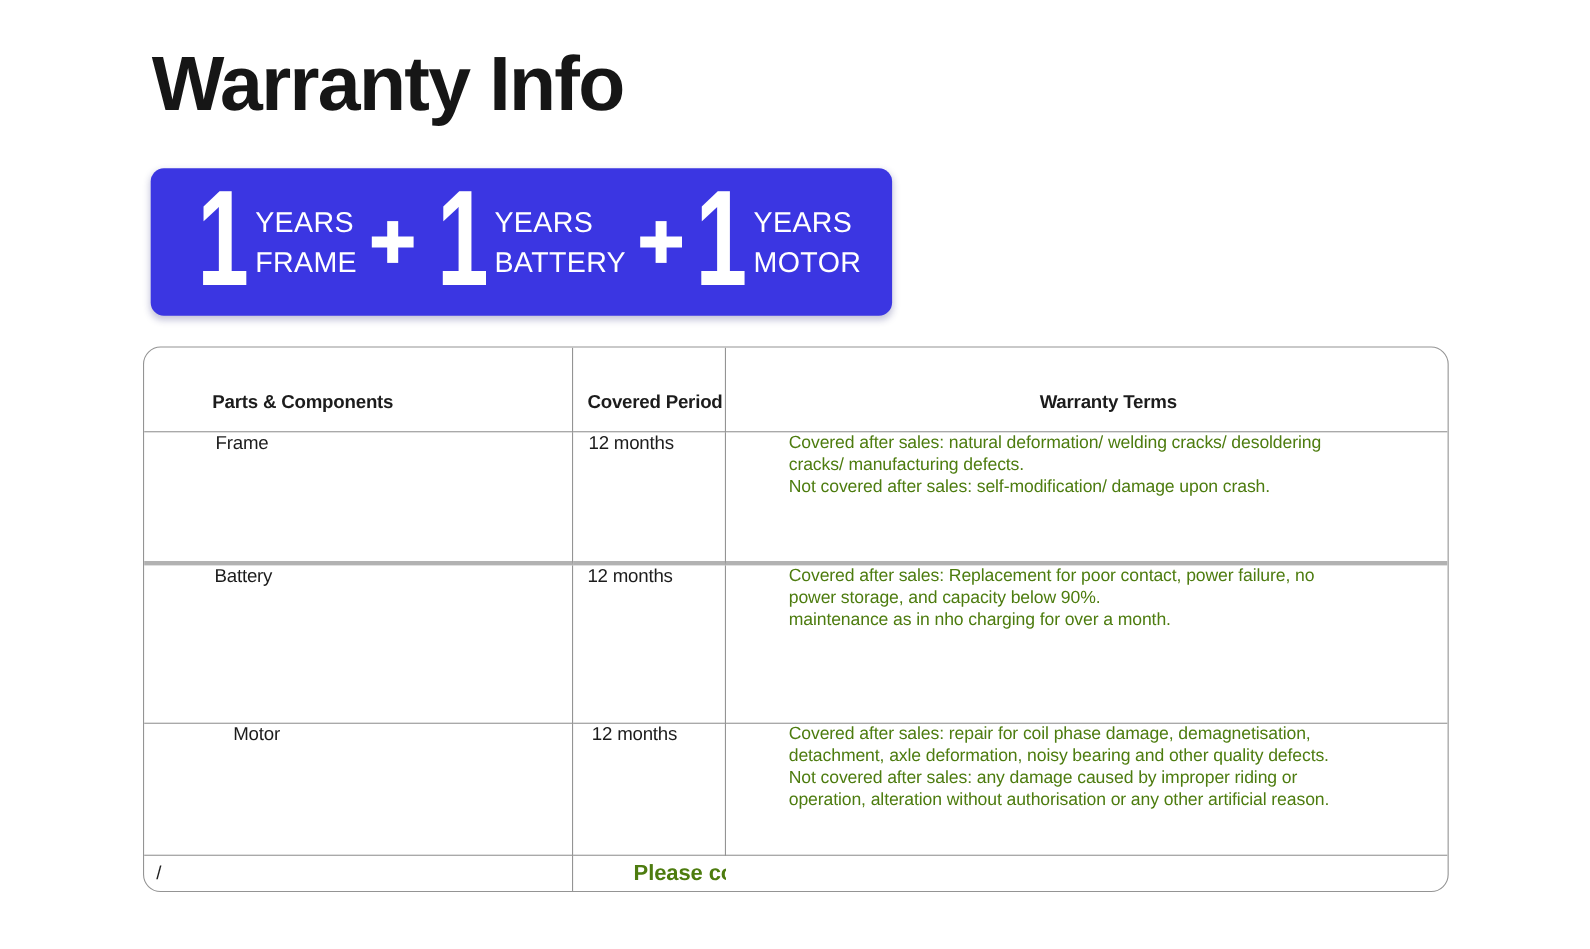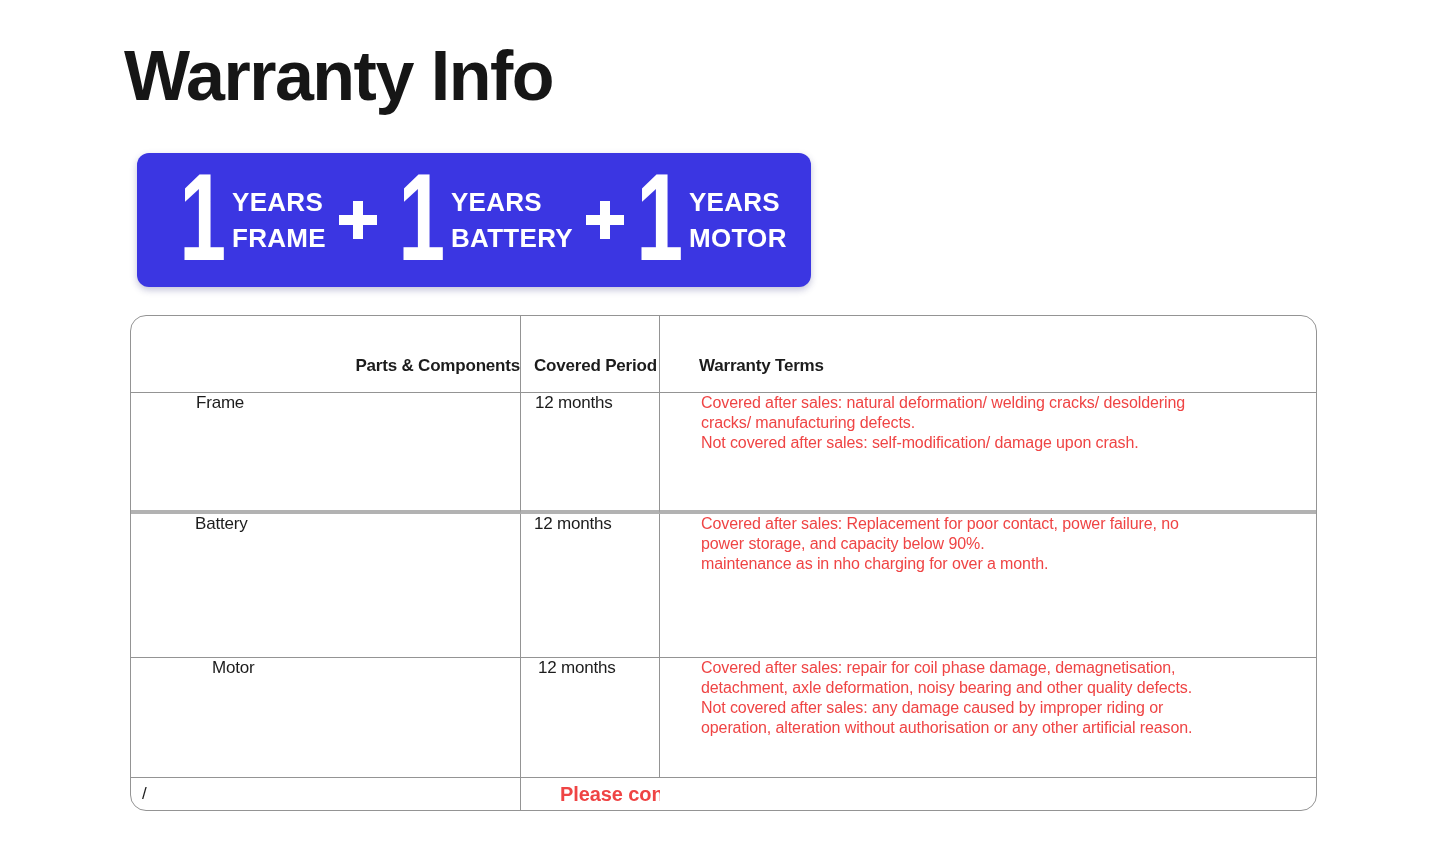--- a/index.html
+++ b/index.html
@@ -8,21 +8,21 @@
     background: #ffffff;
     font-family: "Liberation Sans", sans-serif;
     overflow: hidden;
     position: relative;
   }
   .page { position: absolute; inset: 0; }
 
   
   .page-title {
     position: absolute;
-    left: 124px; top: 36px;
+    left: 138px; top: 36px;
     font-size: 70px;
     font-weight: bold;
     letter-spacing: -1.5px;
     color: #161616;
   }
 
   
   .banner {
     position: absolute;
     left: 137px; top: 153px;
@@ -44,21 +44,21 @@
     text-align: center;
     transform: scaleX(0.68);
     transform-origin: center center;
     margin-top: -6px;
   }
   .stack {
     display: flex;
     flex-direction: column;
     margin-left: 9px;
     font-size: 26px;
-    font-weight: bold;
+    font-weight: normal;
     letter-spacing: 0.3px;
     line-height: 1.4;
   }
   .plus {
     position: relative;
     width: 38px; height: 38px;
     margin: 0 13px;
     flex: 0 0 auto;
   }
   .plus::before, .plus::after {
@@ -89,23 +89,23 @@
   .hrow  { border-bottom: 1px solid #949494; }
   .r1    { border-bottom: 4px solid #b2b2b2; }
   .r2, .r3 { border-bottom: 1px solid #949494; }
 
   .hcell {
     font-size: 17px;
     font-weight: bold;
     letter-spacing: -0.2px;
     padding-top: 40px;
   }
-  .h1 { padding-left: 62px; text-align: right; }
+  .h1 { padding-left: 62px; }
   .h2 { padding-left: 13px; }
-  .h3 { padding-left: 39px; }
+  .h3 { padding-left: 39px; text-align: center; }
 
   .label {
     font-size: 17px;
     font-weight: 500;
     letter-spacing: -0.2px;
   }
 
   .p1 { padding-left: 65px; }
   .p2 { padding-left: 64px; }
   .p3 { padding-left: 81px; }
@@ -114,21 +114,22 @@
   .d2 { padding-left: 13px; }
   .d3 { padding-left: 17px; }
 
   .terms { padding-left: 41px; }
   .tline {
     font-size: 16px;
     font-weight: 500;
     line-height: 20px;
     letter-spacing: -0.1px;
     white-space: nowrap;
-    color: #ef4444;
+    color: #4d7c0f;
+    margin-left: 16px;
   }
 
   .r4 { display: flex; align-items: center; }
   .r4.col1 { padding-left: 57px; }
   .r4.col2 { padding-left: 11px; }
   .r4.col3 { padding-left: 39px; }
   .r4 .tline { font-weight: 600; font-size: 20px; }
 </style>
 </head>
 <body style="background: rgb(255, 255, 255);">

